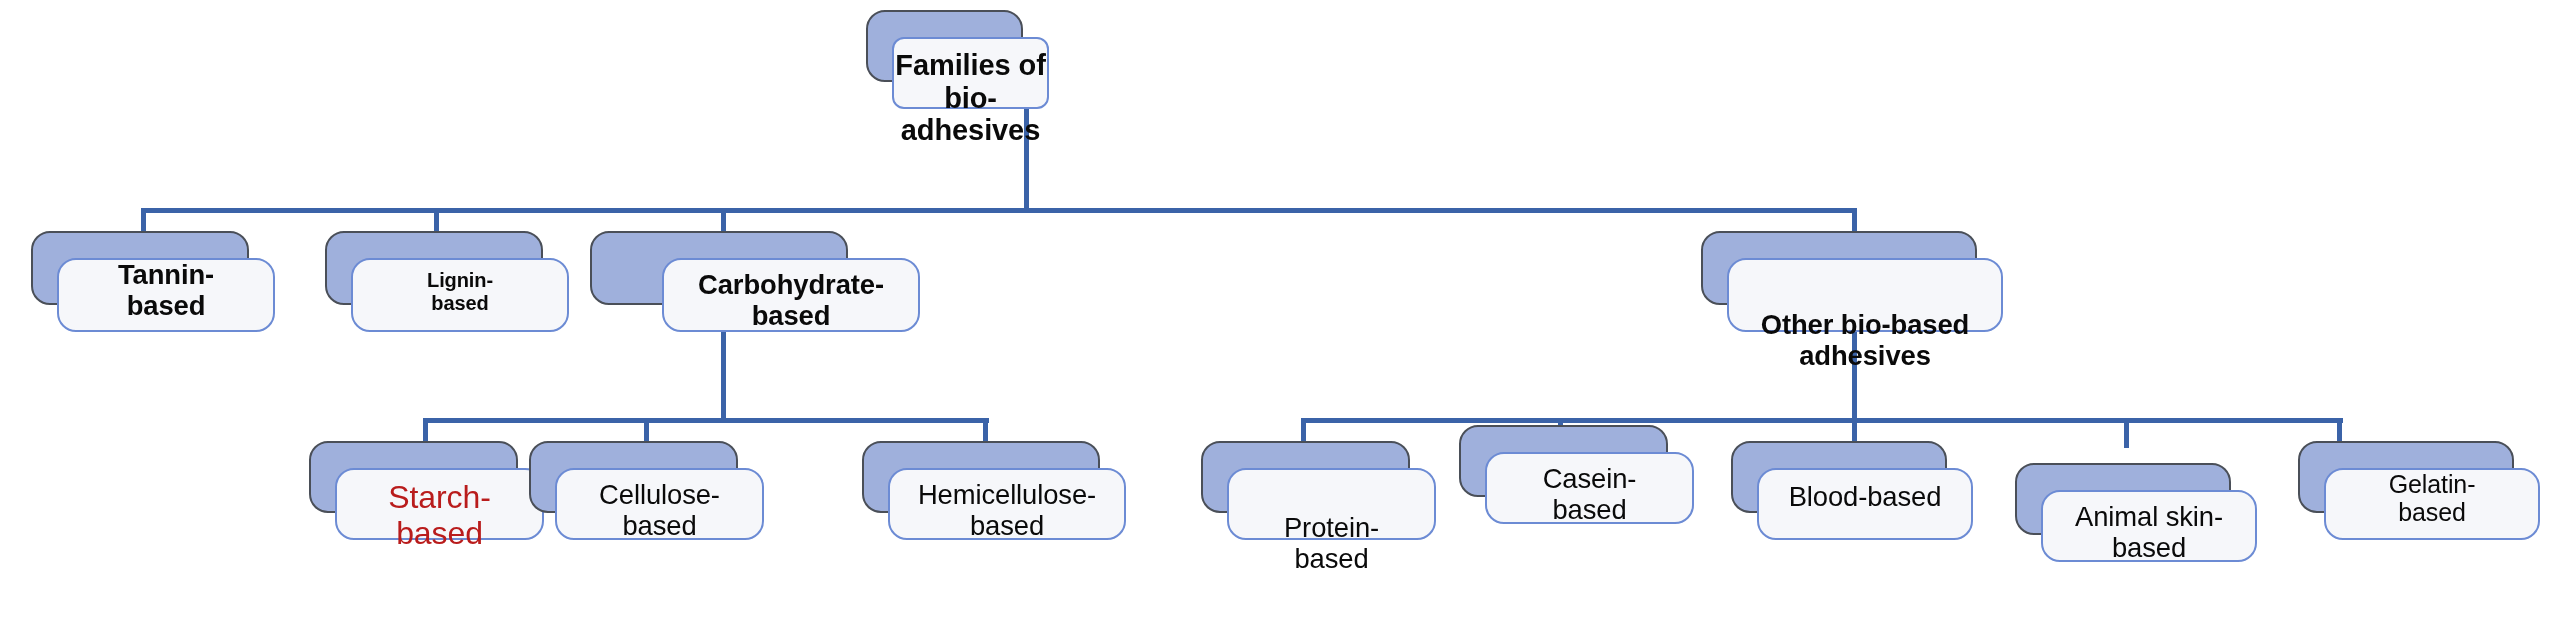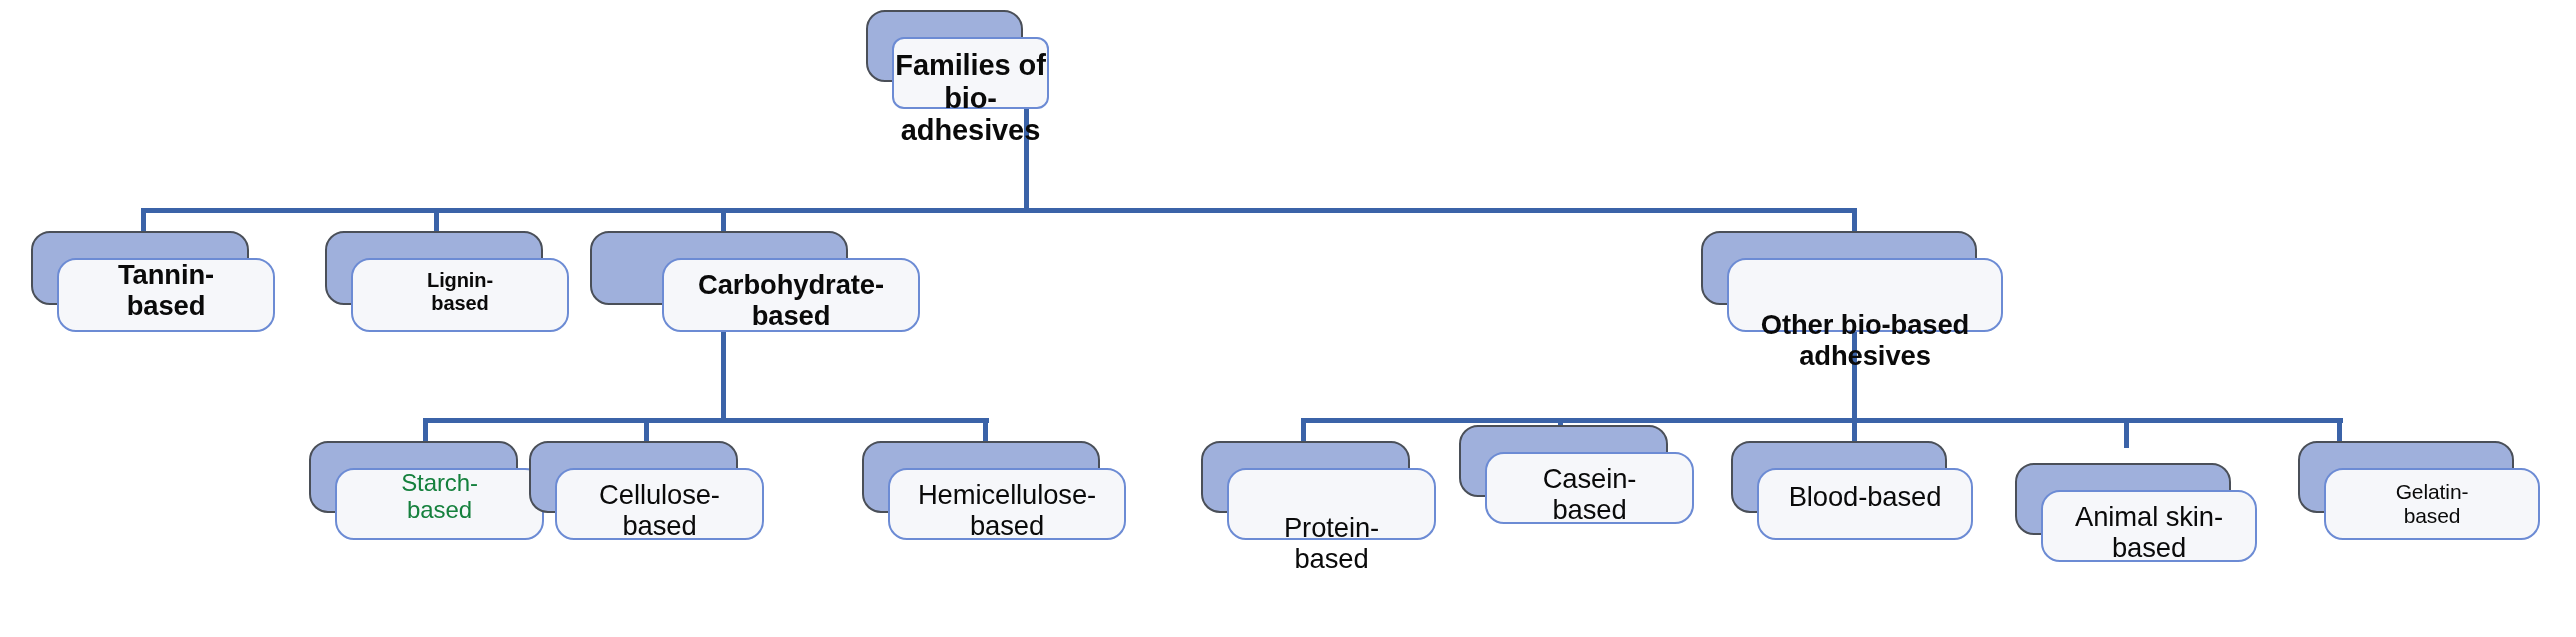--- a/index.html
+++ b/index.html
@@ -110,21 +110,21 @@
       <div class="node lvl2" style="left: 1701px; top: 231px; width: 302px; height: 101px;">
         <div class="back" style="width: 276px; height: 74px; background: rgb(159, 176, 220); border-color: rgb(74, 79, 88);"></div>
         <div class="front" style="left: 26px; top: 27.4px; width: 276px; height: 74px; background: rgb(246, 247, 250); border-color: rgb(108, 139, 212);">
           <div class="label" style="font-size: 27.4px; color: rgb(10, 10, 10); padding-top: 10px; margin-top: 40px;">Other bio-based
 adhesives</div>
         </div>
       </div>
       <div class="node lvl3" style="left: 309px; top: 441px; width: 235px; height: 100px;">
         <div class="back" style="width: 209px; height: 72px; background: rgb(159, 176, 220); border-color: rgb(74, 79, 88);"></div>
         <div class="front" style="left: 26px; top: 27.4px; width: 209px; height: 72px; background: rgb(246, 247, 250); border-color: rgb(108, 139, 212);">
-          <div class="label" style="font-size: 24px; color: #15803d; padding-top: 0;">Starch-
+          <div class="label" style="font-size: 32px; color: #b91c1c; padding-top: 10px;">Starch-
 based</div>
         </div>
       </div>
       <div class="node lvl3" style="left: 529px; top: 441px; width: 235px; height: 100px;">
         <div class="back" style="width: 209px; height: 72px; background: rgb(159, 176, 220); border-color: rgb(74, 79, 88);"></div>
         <div class="front" style="left: 26px; top: 27.4px; width: 209px; height: 72px; background: rgb(246, 247, 250); border-color: rgb(108, 139, 212);">
           <div class="label" style="font-size: 27.4px; color: rgb(10, 10, 10); padding-top: 10px;">Cellulose-
 based</div>
         </div>
       </div>
@@ -158,19 +158,19 @@
       <div class="node lvl3" style="left: 2015px; top: 463px; width: 242px; height: 100px;">
         <div class="back" style="width: 216px; height: 72px; background: rgb(159, 176, 220); border-color: rgb(74, 79, 88);"></div>
         <div class="front" style="left: 26px; top: 27.4px; width: 216px; height: 72px; background: rgb(246, 247, 250); border-color: rgb(108, 139, 212);">
           <div class="label" style="font-size: 27.4px; color: rgb(10, 10, 10); padding-top: 10px;">Animal skin-
 based</div>
         </div>
       </div>
       <div class="node lvl3" style="left: 2298px; top: 441px; width: 242px; height: 100px;">
         <div class="back" style="width: 216px; height: 72px; background: rgb(159, 176, 220); border-color: rgb(74, 79, 88);"></div>
         <div class="front" style="left: 26px; top: 27.4px; width: 216px; height: 72px; background: rgb(246, 247, 250); border-color: rgb(108, 139, 212);">
-          <div class="label" style="font-size: 21px; color: rgb(10, 10, 10); padding-top: 10px;">Gelatin-
+          <div class="label" style="font-size: 25px; color: rgb(10, 10, 10); ">Gelatin-
 based</div>
         </div>
       </div>
     </div>
 </div>
 
 
 </body></html>

